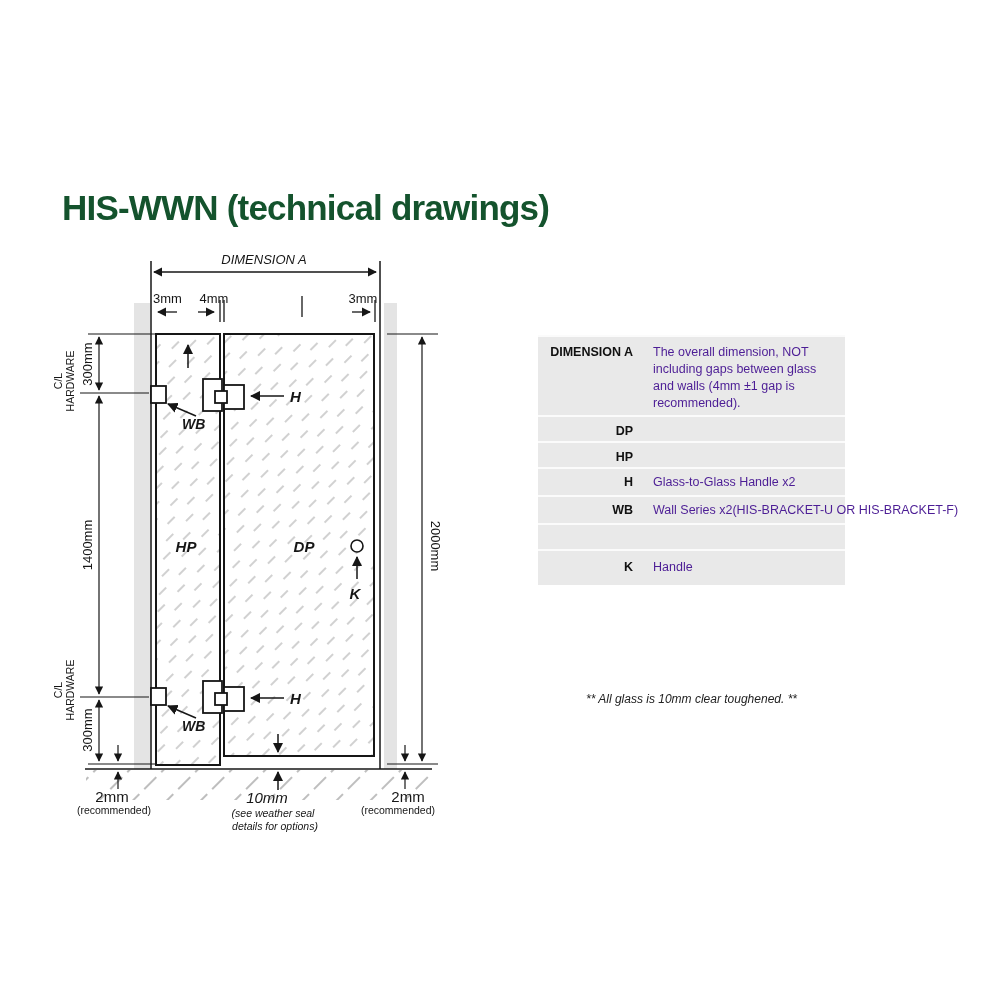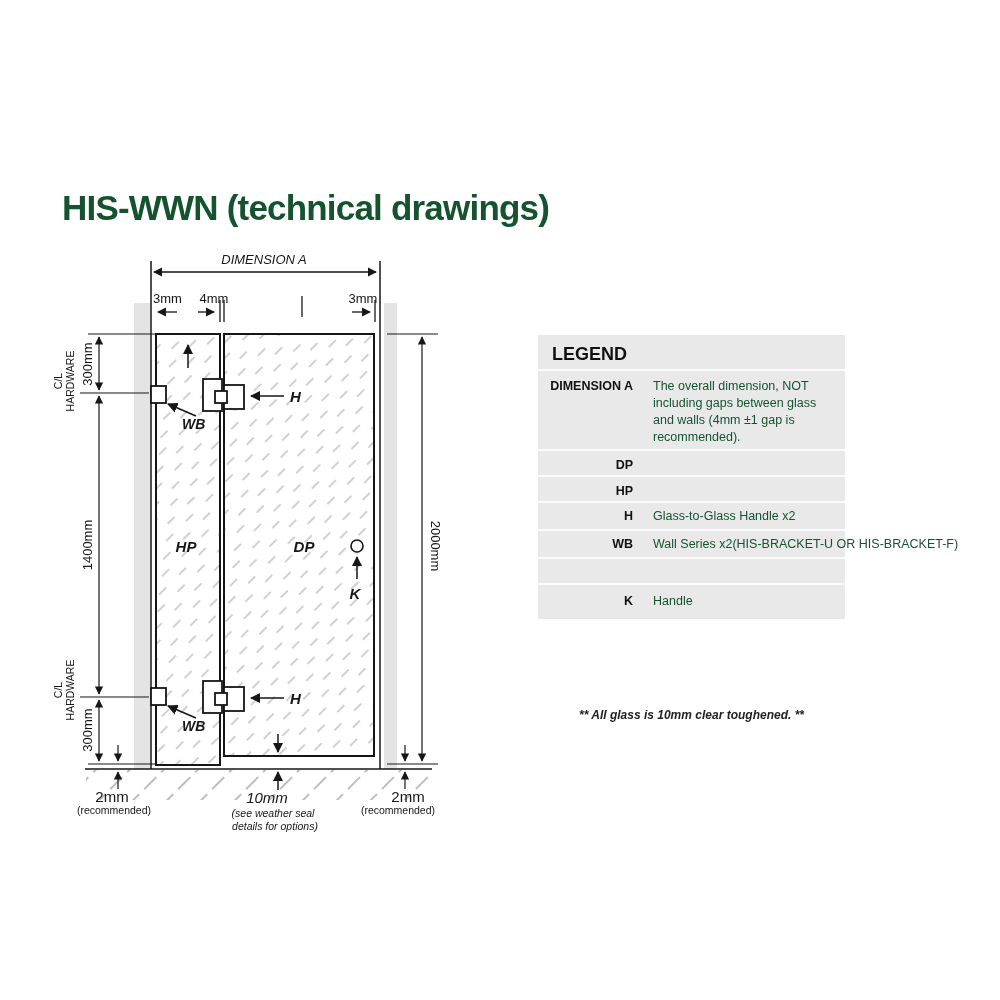--- a/index.html
+++ b/index.html
@@ -9,31 +9,31 @@
          letter-spacing:-0.8px;color:#14532d;white-space:nowrap;}
   
   .drawing{position:absolute;left:40px;top:245px;width:410px;height:600px;}
   svg text{fill:#161616;font-family:"Liberation Sans", sans-serif;}
   
   .legend{position:absolute;left:538px;top:335px;width:307px;background:#e9e9e9;}
   .legend-heading{padding:9px 0 5px 14px;font-size:18px;font-weight:bold;line-height:20px;color:#111;}
   .legend-row{display:flex;border-top:2px solid #fbfbfb;align-items:flex-start;}
   .legend-term{width:85px;padding-left:10px;flex:none;text-align:right;
                font-size:12.5px;font-weight:bold;line-height:17px;color:#111;}
-  .legend-desc{margin-left:20px;font-size:12.5px;line-height:17px;color:#14532d;
+  .legend-desc{margin-left:20px;font-size:12.5px;line-height:17px;color:#4c1d95;
                white-space:pre;}
   .r1{padding-top:7px;padding-bottom:3px;}
   .r2{padding-top:6px;padding-bottom:1px;}
   .r3{padding-top:6px;padding-bottom:1px;}
   .r4{padding-top:5px;padding-bottom:4px;}
   .r5{padding-top:5px;padding-bottom:4px;}
   .r6{height:24px;}
   .r7{padding-top:8px;padding-bottom:9px;}
-  .legend-footnote{position:absolute;left:538px;top:708px;width:307px;text-align:center;
-                   font-size:12px;font-style:italic;color:#222;font-weight:bold;}
+  .legend-footnote{position:absolute;left:538px;top:692px;width:307px;text-align:center;
+                   font-size:12px;font-style:italic;color:#222;}
 </style>
 </head>
 <body>
 
 <div id="canvas">
 
   <div class="title">HIS-WWN (technical drawings)</div>
 
   <svg class="drawing" viewBox="40 245 410 600" width="410" height="600">
     <defs>
@@ -152,21 +152,20 @@
     <text x="112" y="802" text-anchor="middle" font-size="15">2mm</text>
     <text x="114" y="814" text-anchor="middle" font-size="10.5">(recommended)</text>
     <text x="267" y="803" text-anchor="middle" font-size="15" font-style="italic">10mm</text>
     <text x="273" y="817" text-anchor="middle" font-size="10.5" font-style="italic">(see weather seal</text>
     <text x="275" y="830" text-anchor="middle" font-size="10.5" font-style="italic">details for options)</text>
     <text x="408" y="802" text-anchor="middle" font-size="15">2mm</text>
     <text x="398" y="814" text-anchor="middle" font-size="10.5">(recommended)</text>
   </svg>
 
   <div class="legend">
-    <div class="legend-heading">LEGEND</div>
 
     <div class="legend-row r1">
       <div class="legend-term">DIMENSION A</div>
       <div class="legend-desc">The overall dimension, NOT
 including gaps between glass
 and walls (4mm ±1 gap is
 recommended).</div>
     </div>
     <div class="legend-row r2">
       <div class="legend-term">DP</div>

